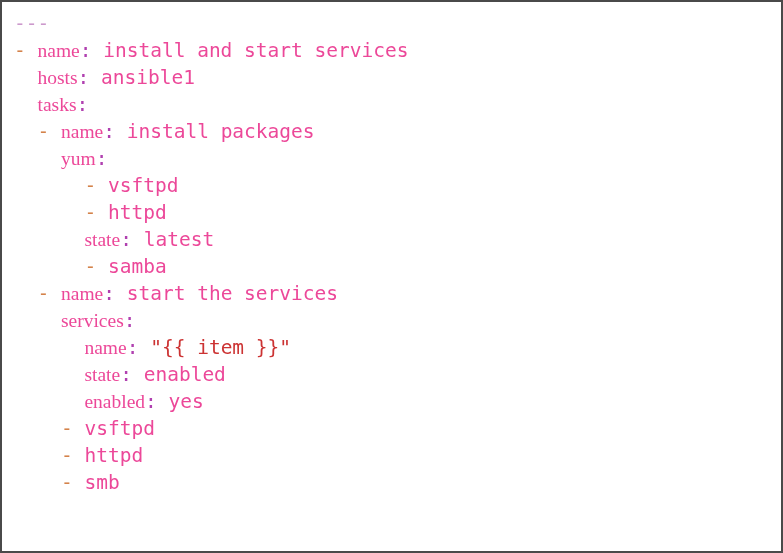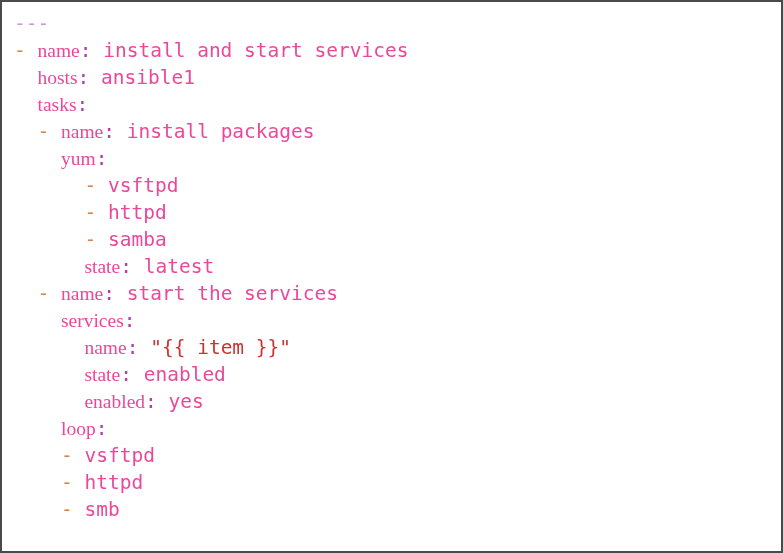--- a/index.html
+++ b/index.html
@@ -44,24 +44,23 @@
 
 <div id="code-block">
     <div class="code-line"><span class="tok-doc">---</span></div>
     <div class="code-line"><span class="tok-dash">-</span><span class="tok-plain"> </span><span class="tok-key">name</span><span class="tok-colon">:</span><span class="tok-val"> install and start services</span></div>
     <div class="code-line"><span>  </span><span class="tok-key">hosts</span><span class="tok-colon">:</span><span class="tok-val"> ansible1</span></div>
     <div class="code-line"><span>  </span><span class="tok-key">tasks</span><span class="tok-colon">:</span></div>
     <div class="code-line"><span>  </span><span class="tok-dash">-</span><span class="tok-plain"> </span><span class="tok-key">name</span><span class="tok-colon">:</span><span class="tok-val"> install packages</span></div>
     <div class="code-line"><span>    </span><span class="tok-key">yum</span><span class="tok-colon">:</span></div>
     <div class="code-line"><span>      </span><span class="tok-dash">-</span><span class="tok-val"> vsftpd</span></div>
     <div class="code-line"><span>      </span><span class="tok-dash">-</span><span class="tok-val"> httpd</span></div>
+    <div class="code-line"><span>      </span><span class="tok-key">state</span><span class="tok-colon">:</span><span class="tok-val"> latest</span></div>
     <div class="code-line"><span>      </span><span class="tok-dash">-</span><span class="tok-val"> samba</span></div>
-    <div class="code-line"><span>      </span><span class="tok-key">state</span><span class="tok-colon">:</span><span class="tok-val"> latest</span></div>
     <div class="code-line"><span>  </span><span class="tok-dash">-</span><span class="tok-plain"> </span><span class="tok-key">name</span><span class="tok-colon">:</span><span class="tok-val"> start the services</span></div>
     <div class="code-line"><span>    </span><span class="tok-key">services</span><span class="tok-colon">:</span></div>
     <div class="code-line"><span>      </span><span class="tok-key">name</span><span class="tok-colon">:</span><span class="tok-plain"> </span><span class="tok-str">"{{ item }}"</span></div>
     <div class="code-line"><span>      </span><span class="tok-key">state</span><span class="tok-colon">:</span><span class="tok-val"> enabled</span></div>
     <div class="code-line"><span>      </span><span class="tok-key">enabled</span><span class="tok-colon">:</span><span class="tok-val"> yes</span></div>
-    <div class="code-line"><span>    </span><span class="tok-key">loop</span><span class="tok-colon">:</span></div>
     <div class="code-line"><span>    </span><span class="tok-dash">-</span><span class="tok-val"> vsftpd</span></div>
     <div class="code-line"><span>    </span><span class="tok-dash">-</span><span class="tok-val"> httpd</span></div>
     <div class="code-line"><span>    </span><span class="tok-dash">-</span><span class="tok-val"> smb</span></div>
   </div>
 
 </body></html>

